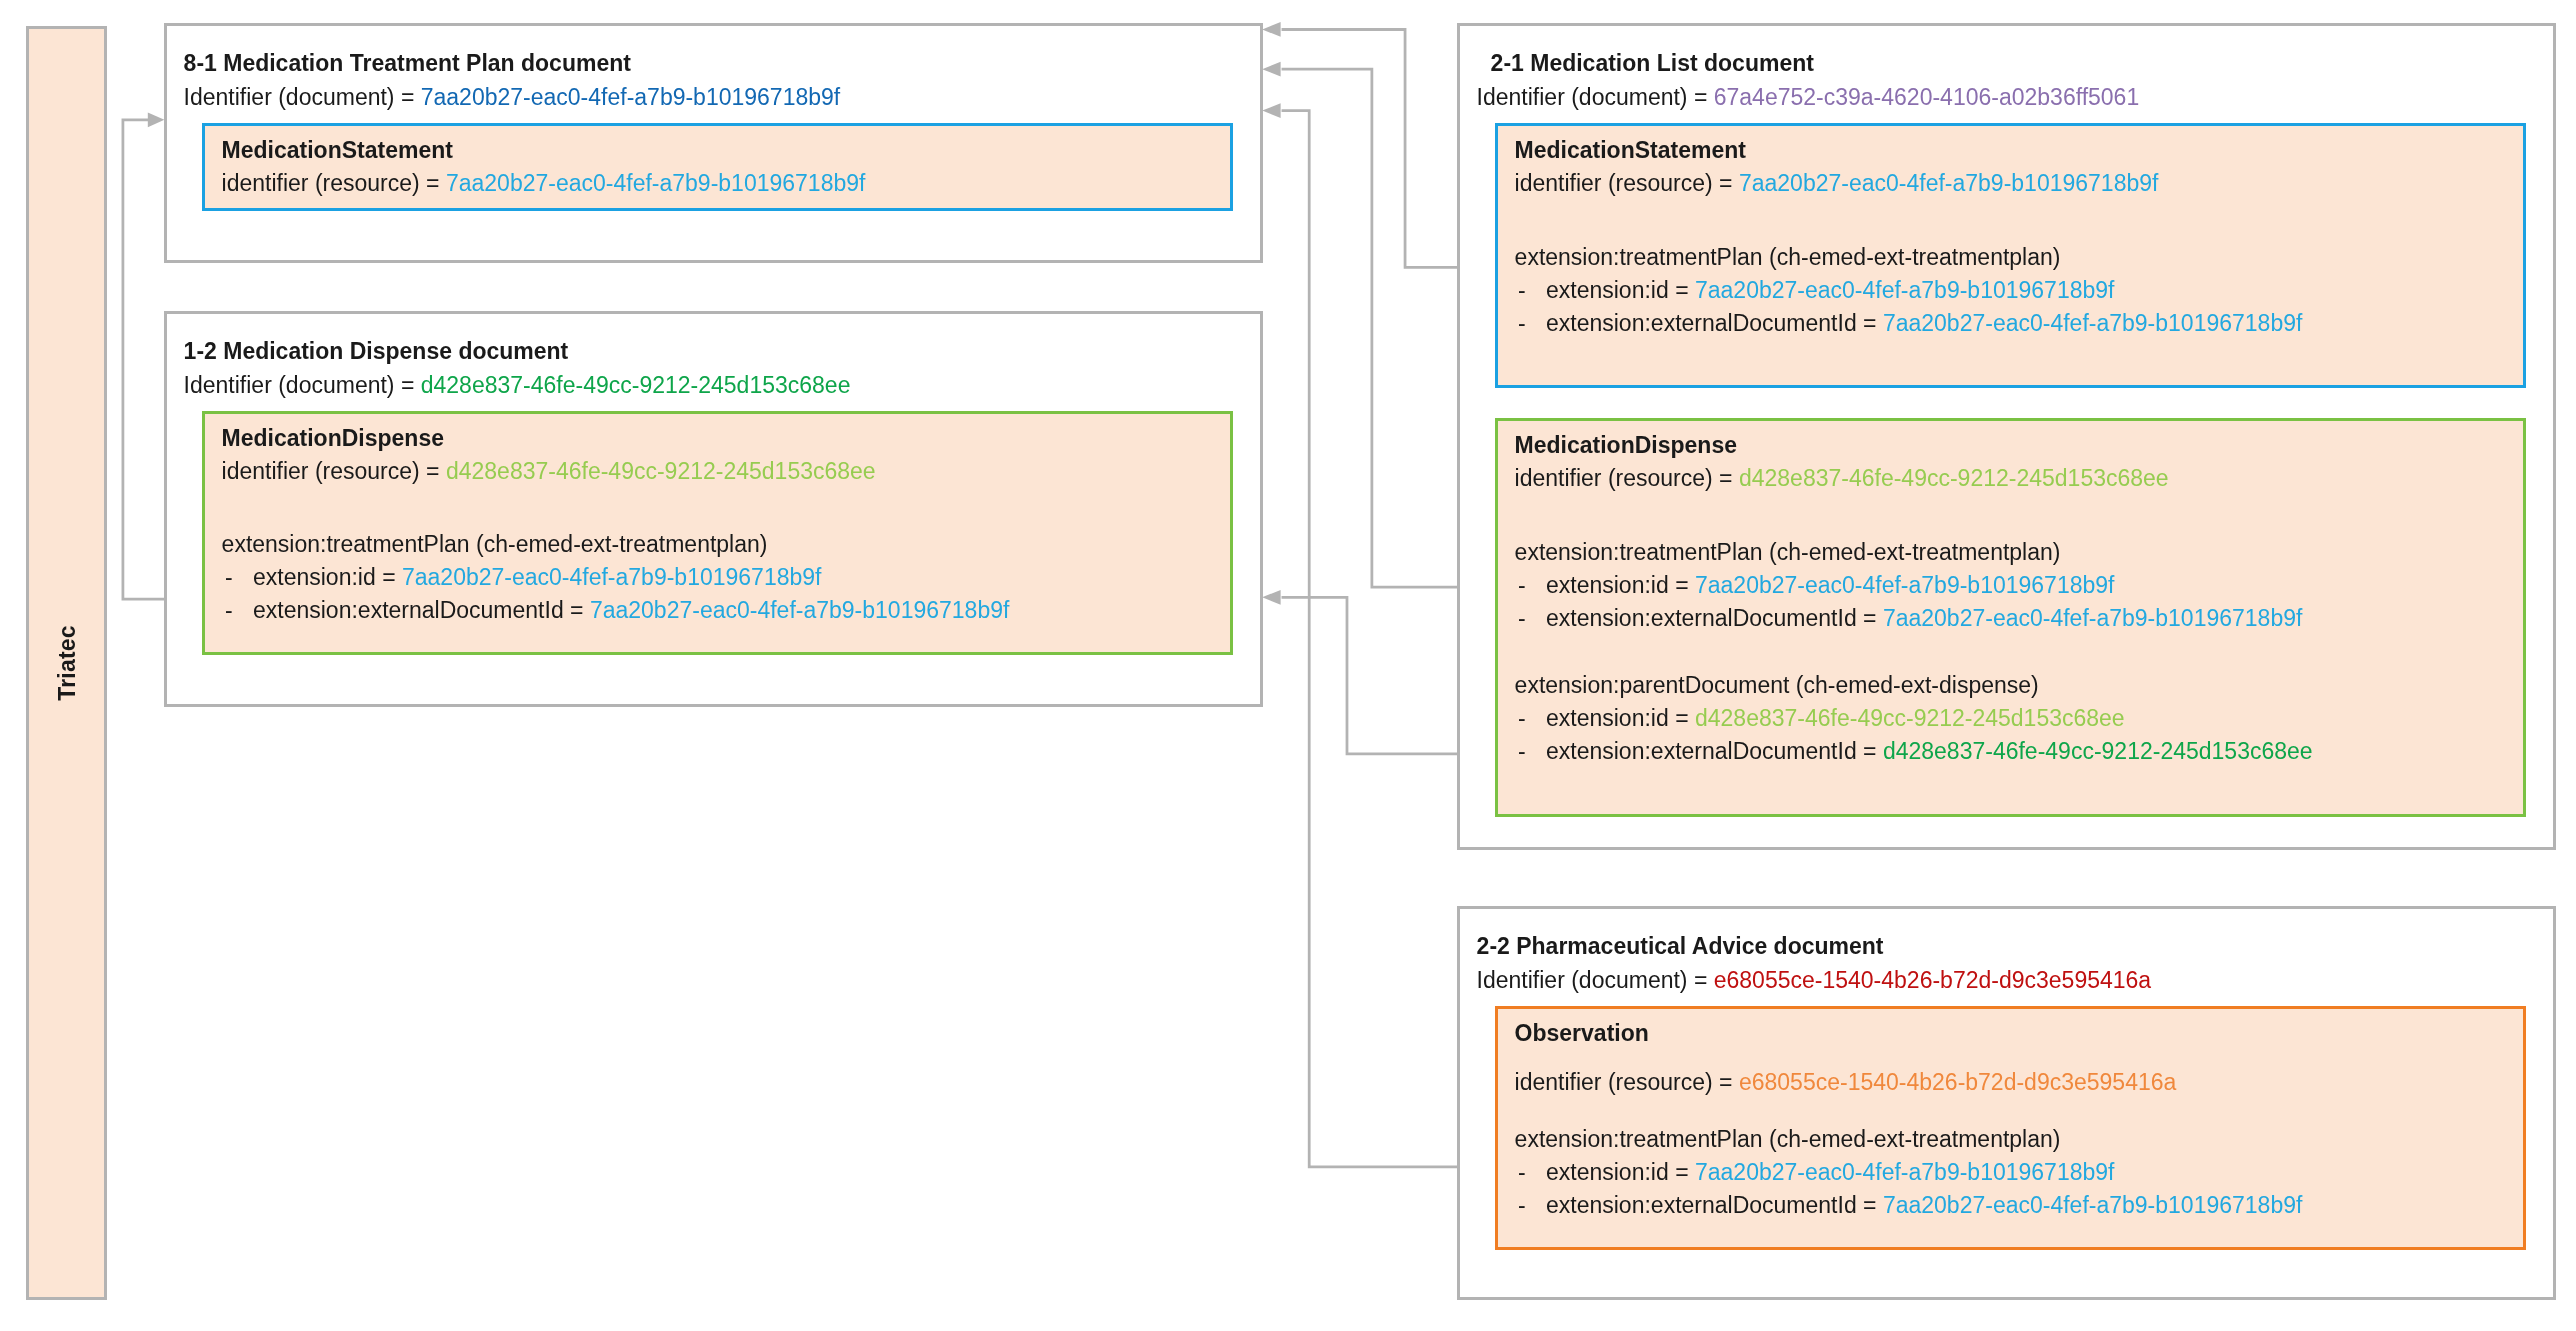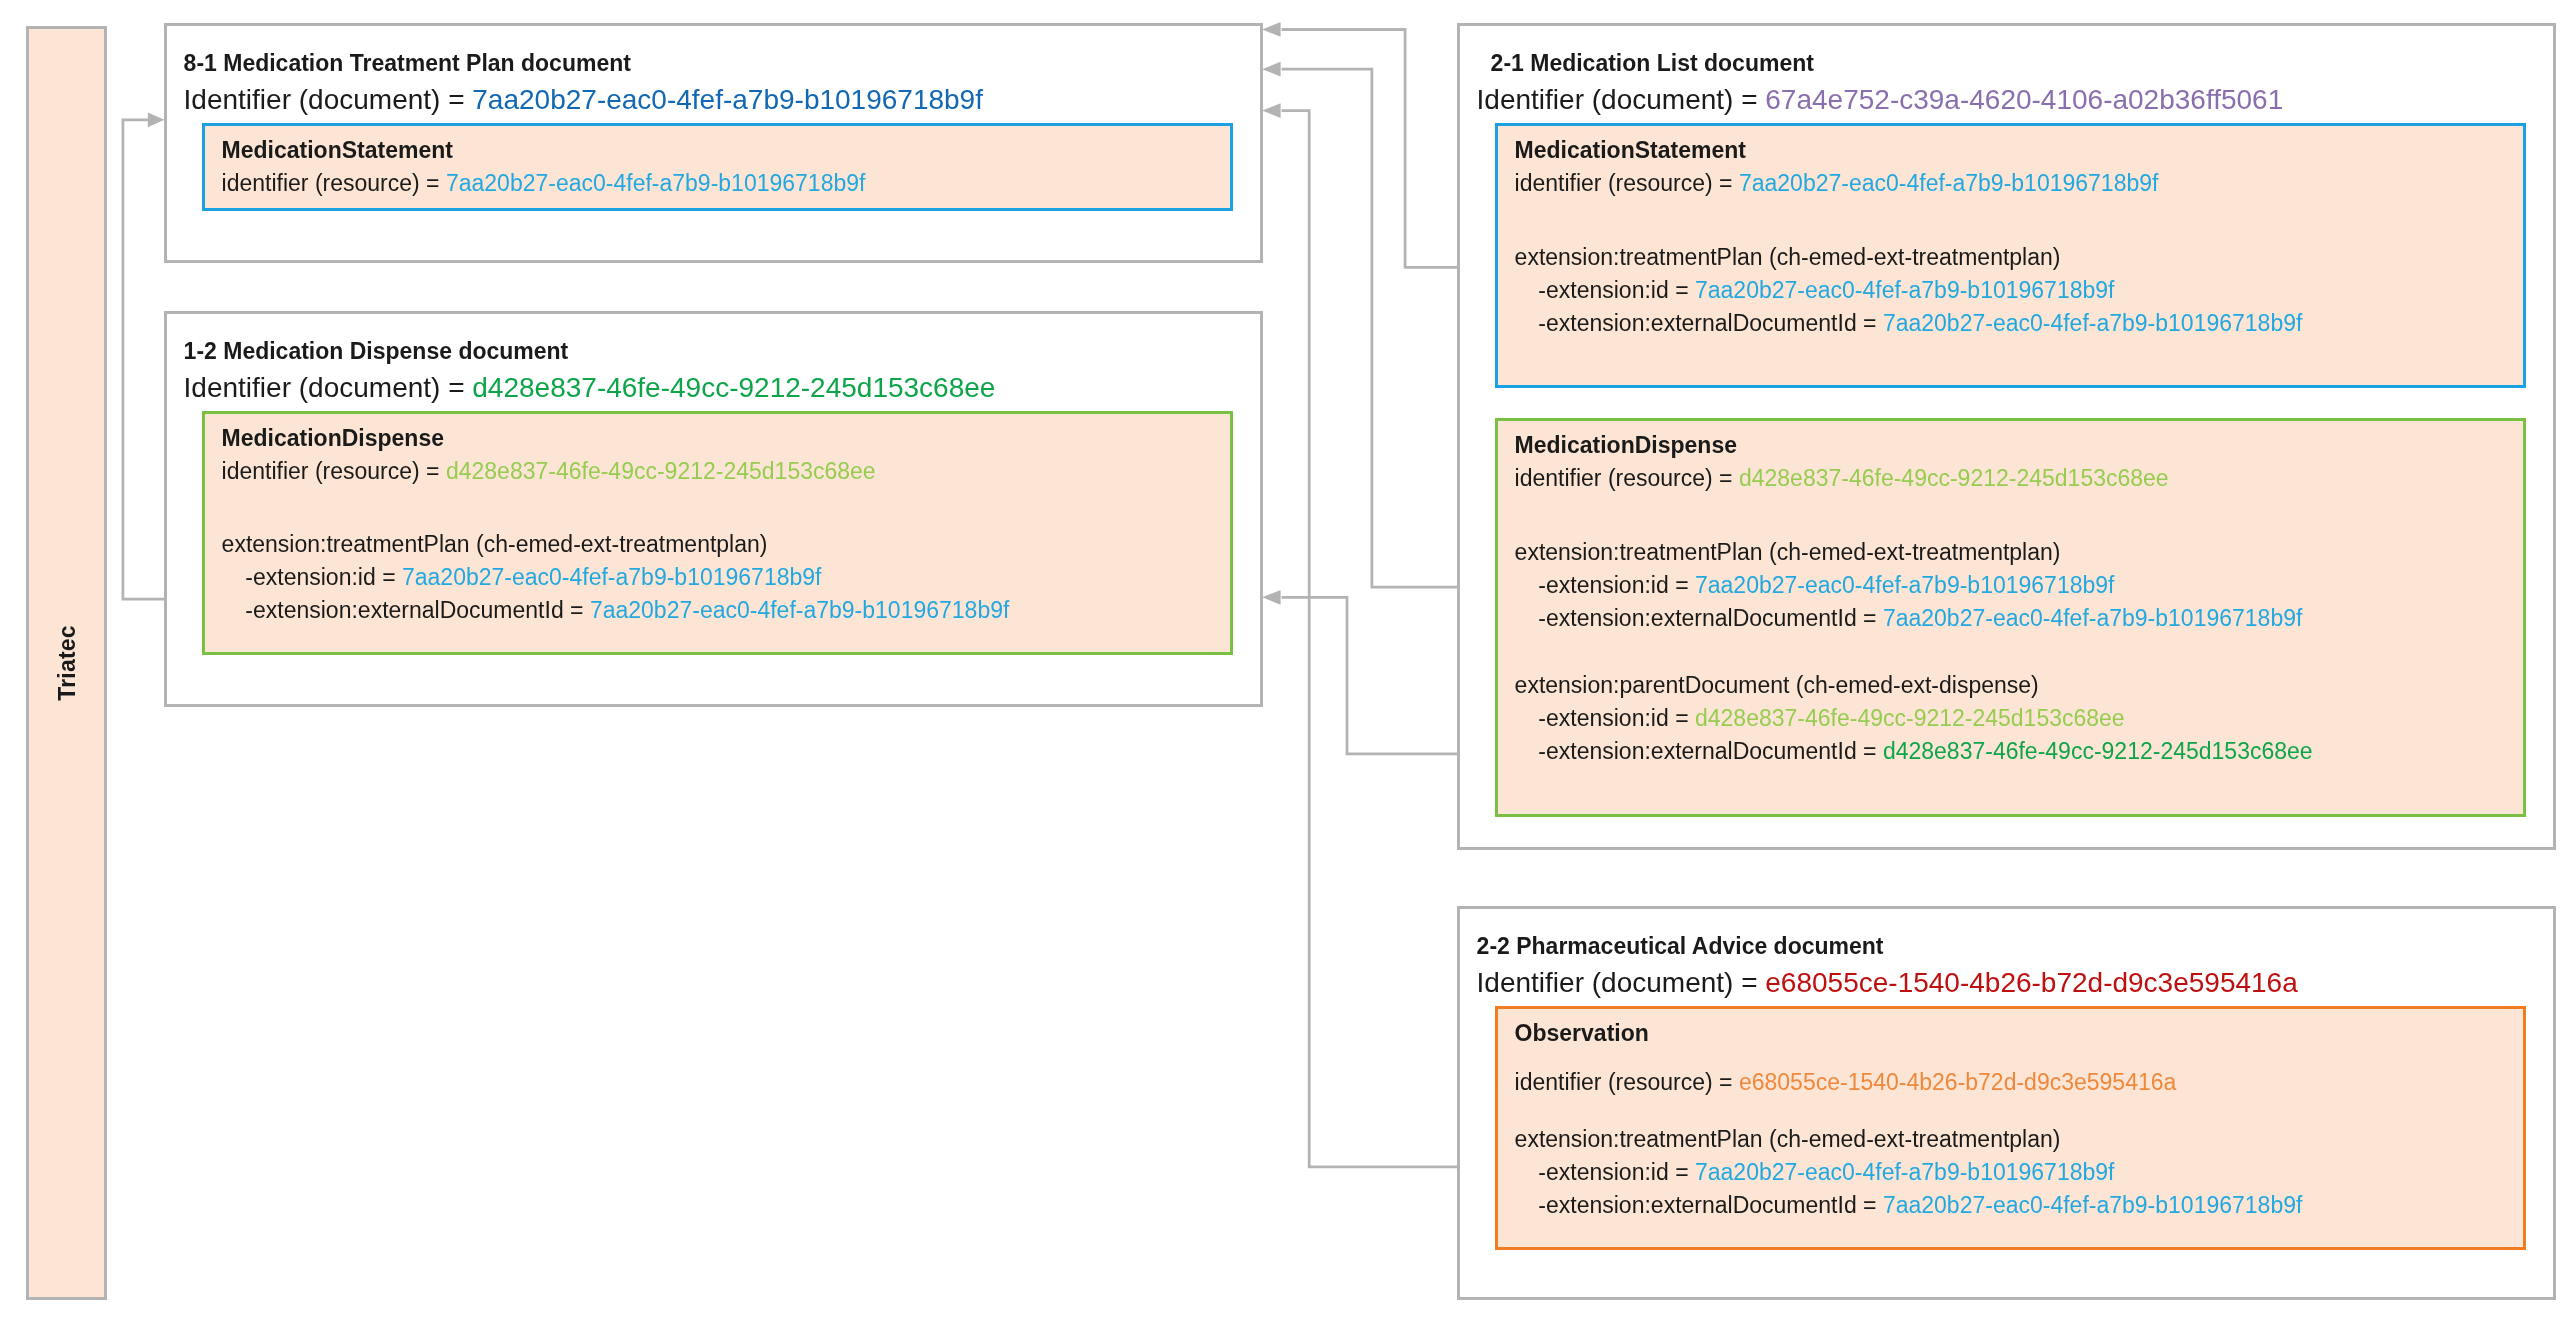--- a/index.html
+++ b/index.html
@@ -46,21 +46,21 @@
     position: absolute;
     left: 16.6px;
     font-size: 23px;
     font-weight: bold;
     color: #1a1a1a;
     white-space: nowrap;
   }
   .doc-ident {
     position: absolute;
     left: 16.6px;
-    font-size: 28px;
+    font-size: 23px;
     color: #1a1a1a;
     white-space: nowrap;
   }
 
   
   .res {
     position: absolute;
     background: #fce5d4;
     box-sizing: border-box;
     border: 3.7px solid #1ba1e2;
@@ -68,21 +68,20 @@
   .res.blue   { border-color: #1ba1e2; }
   .res.green  { border-color: #7ac143; }
   .res.orange { border-color: #f07d22; }
 
   .res-line {
     position: absolute;
     left: 16.6px;
     font-size: 23px;
     color: #1a1a1a;
     white-space: nowrap;
-    text-align: right;
   }
   .res-line.bold { font-weight: bold; }
   .res-line.bullet { left: 20px; }
   .res-line.bullet .dash { display: inline-block; width: 28px; }
 
   
   .u-blue-dark  { color: #1268b3; }
   .u-blue-light { color: #22a8e0; }
   .u-green-dark { color: #0ea54a; }
   .u-green-light{ color: #96cc50; }

